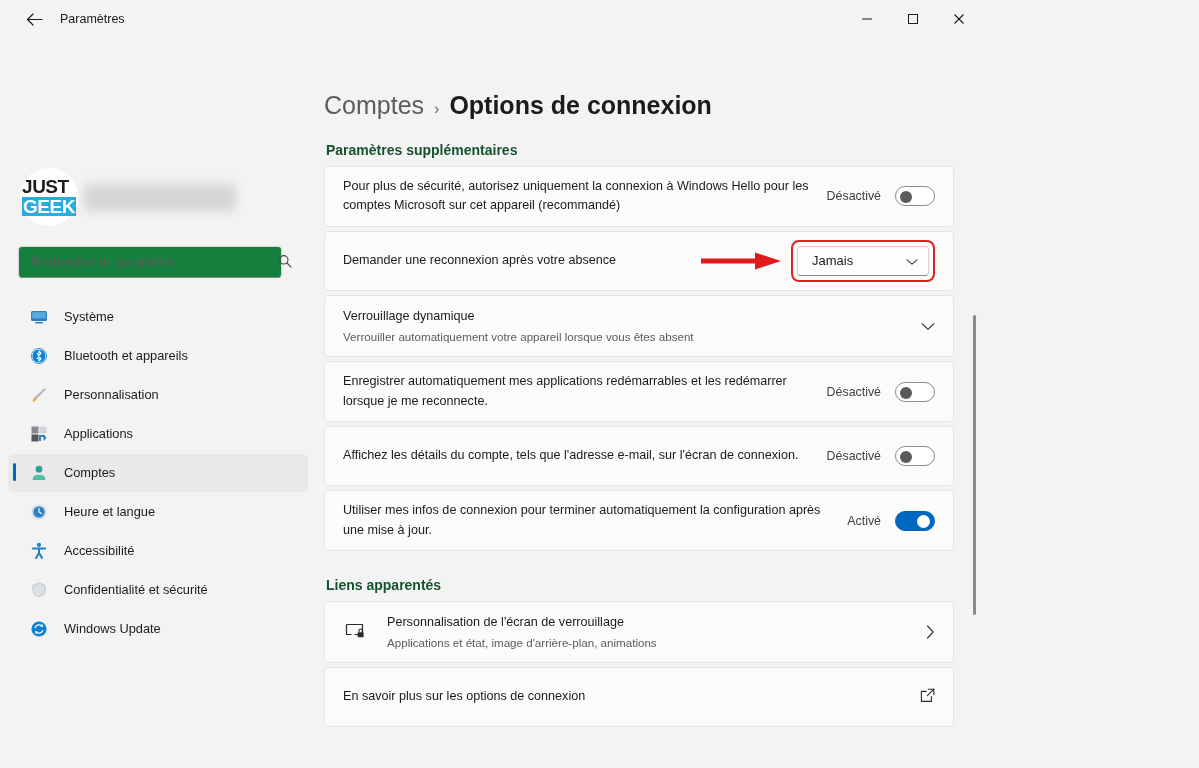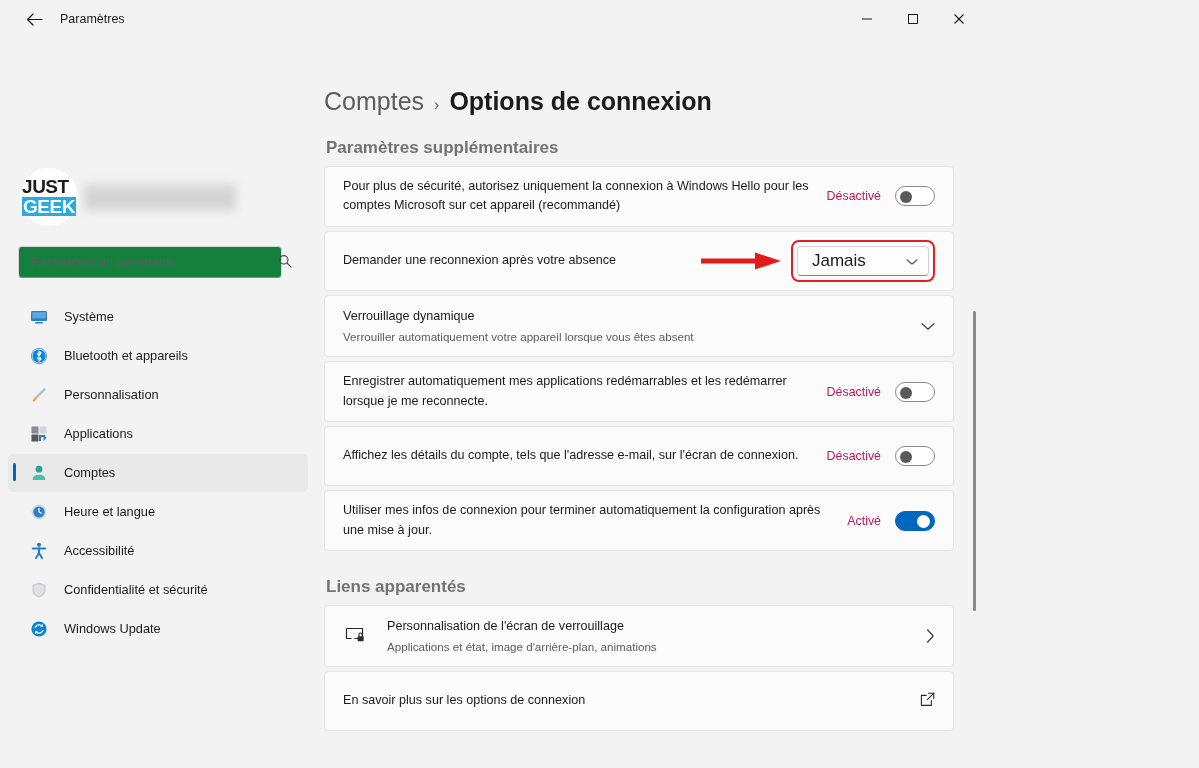--- a/index.html
+++ b/index.html
@@ -61,49 +61,49 @@
   .nav-icon { width: 22px; height: 22px; flex: 0 0 22px; display: flex; align-items: center; justify-content: center; margin-right: 14px; }
   .nav-label { font-size: 12.8px; color: #1b1b1b; white-space: nowrap; }
 
   
   .content { flex: 1 1 auto; min-width: 0; position: relative; overflow: hidden; padding-right: 0; }
   .content-inner { padding: 16px 28px 0 4px; }
   .breadcrumb { display: flex; align-items: baseline; gap: 10px; margin-bottom: 22px; }
   .crumb-parent { font-size: 25px; color: #5c5c5c; cursor: pointer; }
   .crumb-sep { font-size: 16px; color: #6b6b6b; }
   .crumb-current { font-size: 25px; color: #1b1b1b; font-weight: 600; }
-  .section-label { font-size: 17px; font-weight: bold; color: #737373; margin: 0 0 8px 2px; }
+  .section-label { font-size: 14px; font-weight: bold; color: #14532d; margin: 0 0 8px 2px; }
   .section-label.spaced { margin-top: 26px; }
 
   .card {
     background: #fbfbfb; border: 1px solid #e5e5e5; border-radius: 4px;
     display: flex; align-items: center; padding: 0 18px; margin-bottom: 4px;
     min-height: 60px;
   }
   .card.clickable { cursor: pointer; }
   .card-text { flex: 1 1 auto; min-width: 0; padding: 10px 0; }
   .card-title { font-size: 12.6px; color: #1b1b1b; line-height: 1.55; }
   .card-sub { font-size: 11.6px; color: #5c5c5c; margin-top: 2px; line-height: 1.4; }
   .card-right { display: flex; align-items: center; gap: 14px; flex: 0 0 auto; margin-left: 18px; }
-  .toggle-label { font-size: 12.4px; color: #be185d; white-space: nowrap; }
+  .toggle-label { font-size: 12.4px; color: #404040; white-space: nowrap; }
 
   .toggle { width: 40px; height: 20px; border-radius: 10px; position: relative; cursor: pointer; flex: 0 0 40px; }
   .toggle.off { background: #ffffff; border: 1px solid #8b8b8b; }
   .toggle.off .knob { position: absolute; left: 4px; top: 4px; width: 12px; height: 12px; border-radius: 50%; background: #5a5a5a; }
   .toggle.on { background: #0067c0; border: 1px solid #0067c0; }
   .toggle.on .knob { position: absolute; right: 4px; top: 3px; width: 13px; height: 13px; border-radius: 50%; background: #ffffff; }
 
   
   .dropdown-highlight { position: relative; border: 2.5px solid #e02020; border-radius: 8px; padding: 4px; }
   .dropdown {
     width: 132px; height: 30px; border: 1px solid #d0d0d0; border-bottom-color: #8a8a8a;
     border-radius: 4px; background: #fdfdfd; display: flex; align-items: center;
     padding: 0 10px 0 14px; cursor: pointer;
   }
-  .dropdown-value { font-size: 17px; color: #1b1b1b; flex: 1 1 auto; }
+  .dropdown-value { font-size: 13px; color: #1b1b1b; flex: 1 1 auto; }
   .red-arrow { position: absolute; right: 100%; margin-right: 8px; top: 50%; transform: translateY(-50%); display: flex; align-items: center; }
 
   .card-icon-left { width: 26px; flex: 0 0 26px; display: flex; align-items: center; justify-content: center; margin-right: 18px; }
   .chevron-right { color: #4a4a4a; display: flex; align-items: center; }
 
   
   .scroll-track { position: absolute; right: 2px; top: 0; width: 14px; height: 100%; }
   .scroll-thumb { position: absolute; right: 4px; top: 240px; width: 3px; height: 300px; background: #8a8a8a; border-radius: 2px; cursor: pointer; }
 </style>
 </head>

